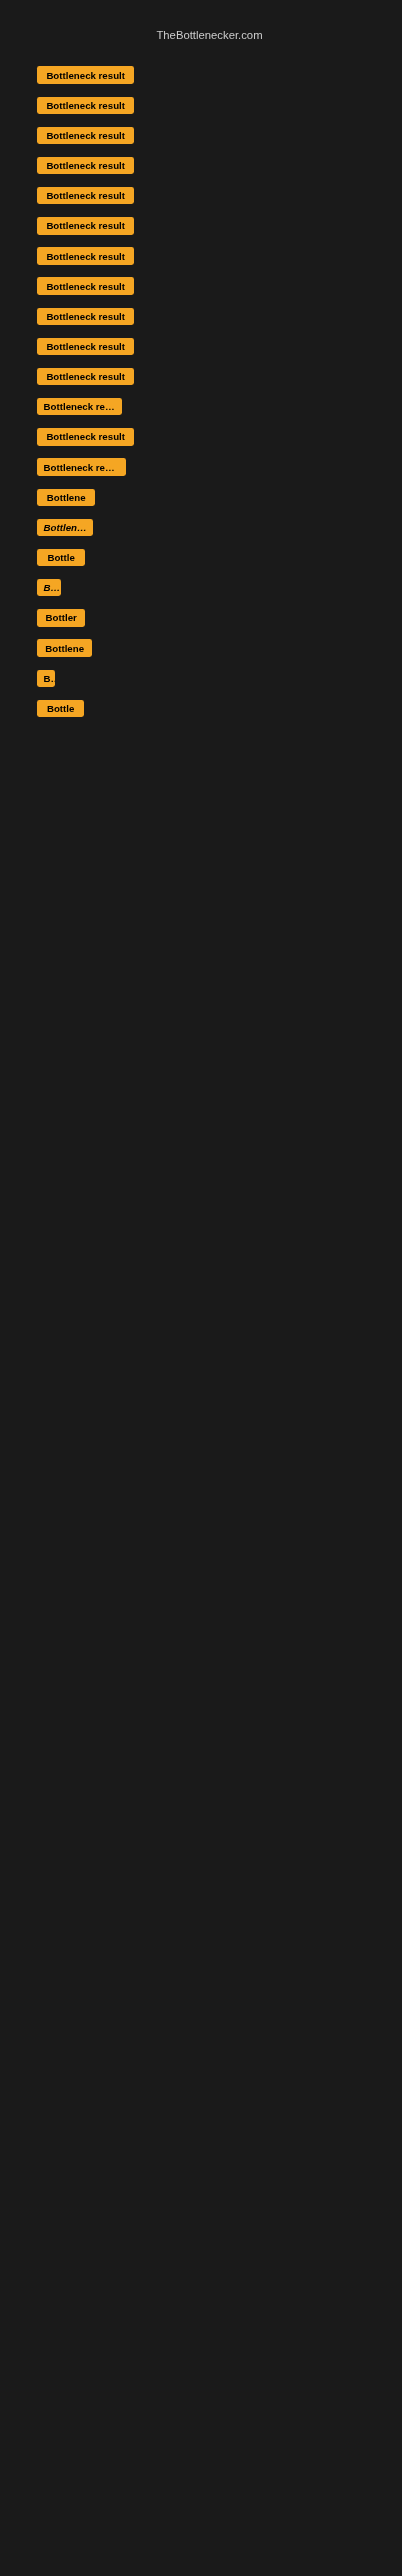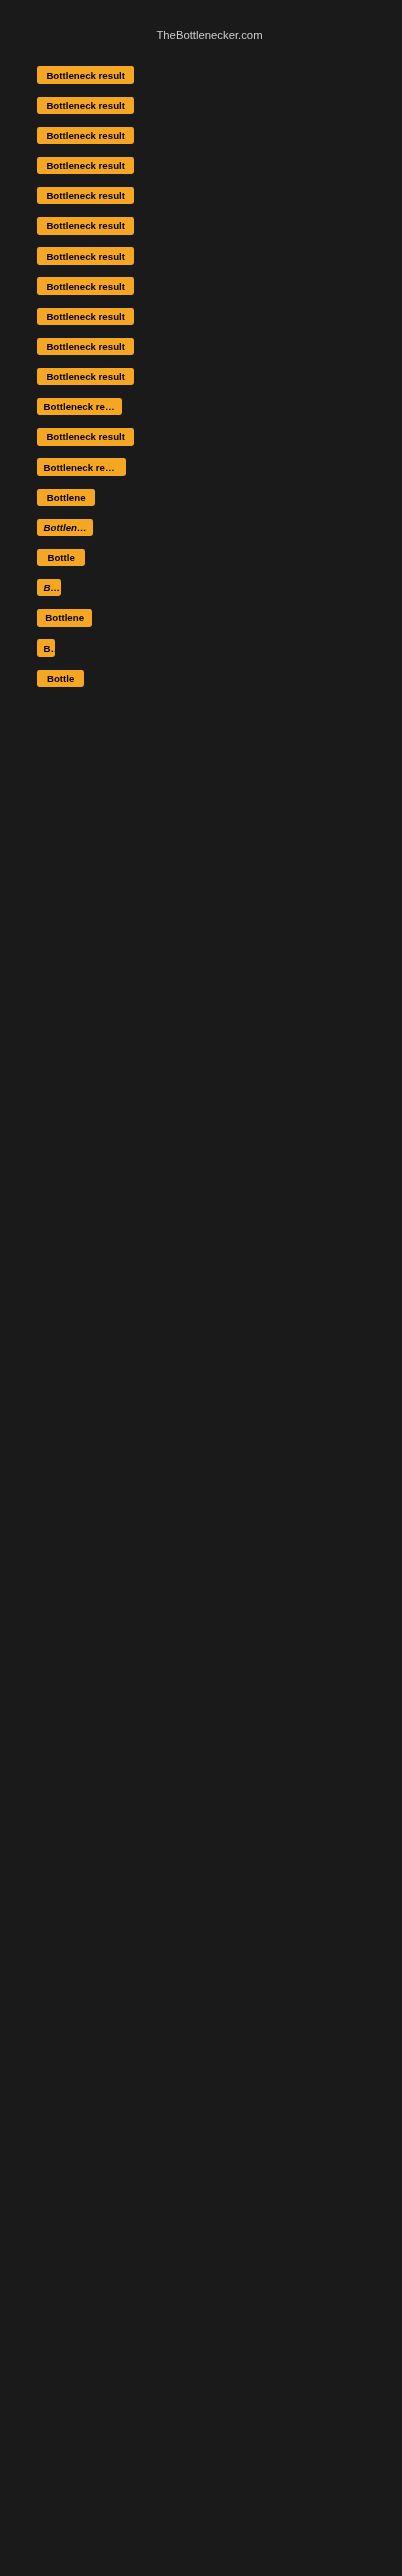--- a/index.html
+++ b/index.html
@@ -97,20 +97,23 @@
     <div class="row">
       <button class="bottleneck-btn" style="max-width: 66px; width: 56px; font-style: italic;">Bottleneck</button>
     </div>
     <div class="row">
       <button class="bottleneck-btn" style="max-width: 48px; width: 48px;">Bottle</button>
     </div>
     <div class="row">
       <button class="bottleneck-btn" style="max-width: 24px; width: 24px; font-style: italic;">Bo</button>
     </div>
     <div class="row">
+      <button class="bottleneck-btn" style="max-width: 48px; width: 48px;">Bottler</button>
+    </div>
+    <div class="row">
       <button class="bottleneck-btn" style="max-width: 55px; width: 55px;">Bottlene</button>
     </div>
     <div class="row">
       <button class="bottleneck-btn" style="max-width: 17.7px; width: 17.7px;">B</button>
     </div>
     <div class="row">
       <button class="bottleneck-btn" style="max-width: 47px; width: 47px;">Bottle</button>
     </div>
   </div>
 

